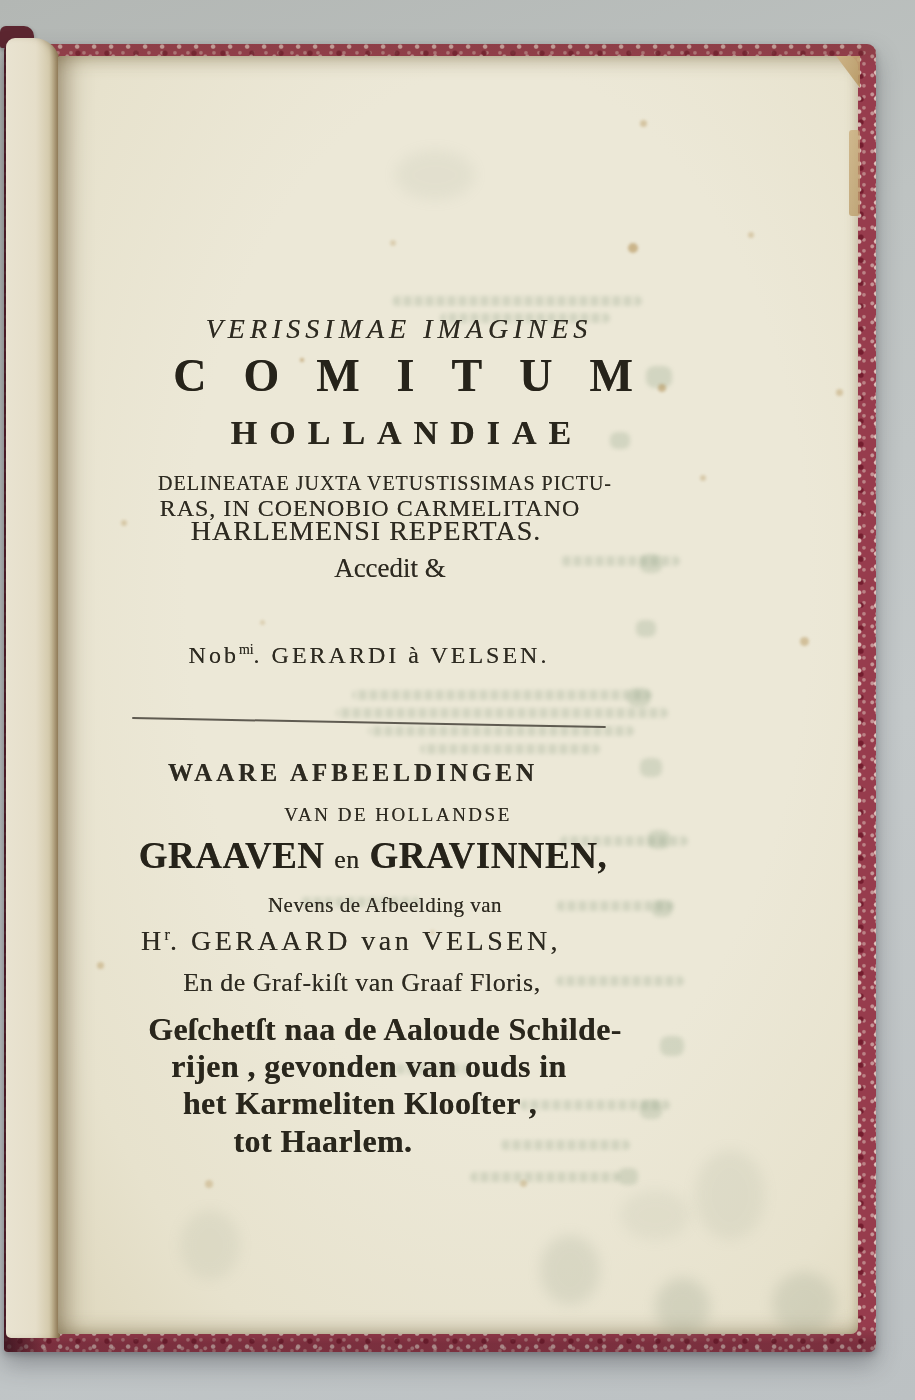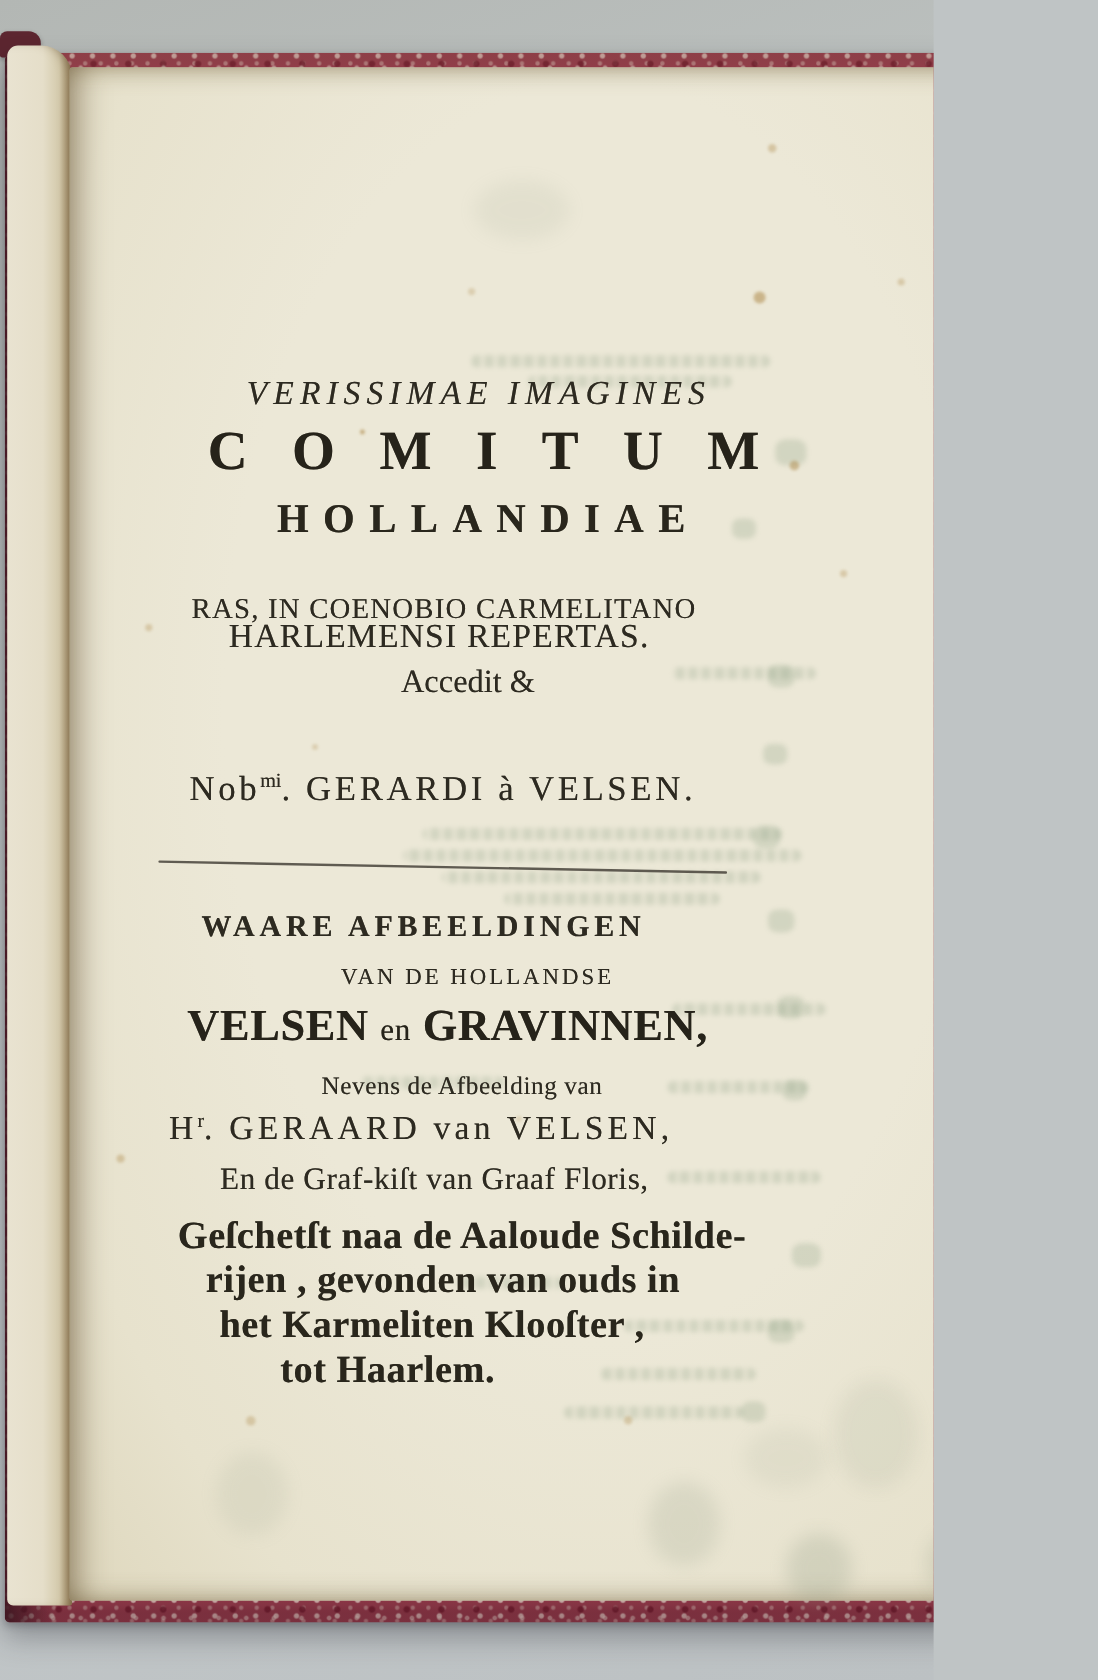--- a/index.html
+++ b/index.html
@@ -1,17 +1,17 @@
 <!DOCTYPE html>
 <html><head>
 <meta charset="utf-8">
 <style>
   html,body{margin:0;padding:0;background:#bfc4c5;}
   .scene{
-    position:relative;width:778px;height:1400px;overflow:hidden;
+    position:relative;width:915px;height:1400px;overflow:hidden;
     background:linear-gradient(160deg,#b3b7b4 0%,#bec3c2 30%,#c4c9ca 60%,#bcc1c3 100%);
     font-family:"Liberation Serif", serif;
   }
   
   .cover{
     position:absolute;left:4px;top:44px;width:872px;height:1308px;
     background-color:#973c4d;
     background-image:
       radial-gradient(circle at 30% 20%, rgba(238,226,214,.78) 0 1.6px, transparent 2.8px),
       radial-gradient(circle at 75% 65%, rgba(238,226,214,.55) 0 1.3px, transparent 2.5px),
@@ -78,21 +78,21 @@
   .t-comitum{top:351px;font-size:46px;font-weight:700;letter-spacing:37px;transform:translateX(18px);color:#26231a;}
   .t-comitum .lsfix{margin-right:-37px;}
   .t-hollandiae{top:415px;font-size:34px;font-weight:700;letter-spacing:12px;transform:translateX(16px);color:#29261c;}
   .t-hollandiae .lsfix{margin-right:-12px;}
   .t-imprint1{top:473px;font-size:20px;letter-spacing:1px;}
   .t-imprint2{top:496px;font-size:24px;letter-spacing:1px;transform:translateX(-15px);}
   .t-imprint3{top:516px;font-size:28px;letter-spacing:1px;transform:translateX(-19px);}
   .t-accedit{top:554px;font-size:27px;transform:translateX(5px);}
   .t-effigies{top:589px;font-size:42px;font-weight:700;letter-spacing:33px;transform:translateX(0);color:#26231a;}
   .t-effigies .lsfix{margin-right:-33px;}
-  .t-gerardi{top:642px;font-size:29px;letter-spacing:3px;transform:translateX(-16px);}
+  .t-gerardi{top:642px;font-size:24px;letter-spacing:3px;transform:translateX(-16px);}
   .rule{
     position:absolute;left:132px;top:717px;width:474px;height:2px;background:#46423a;
     transform:rotate(1.1deg);transform-origin:left center;opacity:.85;border-radius:1px;
   }
   .t-waare{top:759px;font-size:25px;font-weight:700;letter-spacing:4px;transform:translateX(-32px);}
   .t-vandehollandse{top:805px;font-size:19px;letter-spacing:2.5px;transform:translateX(-15px);padding-left:28px;}
   .t-graaven{top:836px;font-size:37px;font-weight:700;letter-spacing:.5px;transform:translateX(-12px);color:#26231a;}
   .t-graaven .small-en{font-size:26px;font-weight:400;}
   .t-nevens{top:894px;font-size:21px;letter-spacing:.5px;}
   .t-geraard{top:926px;font-size:28px;letter-spacing:3.5px;transform:translateX(-34px);}
@@ -173,37 +173,38 @@
   <div class="tl t-halftitle">VERISSIMAE IMAGINES</div>
 
   <div class="tl t-comitum">
     <span class="lsfix">COMITUM</span>
   </div>
 
   <div class="tl t-hollandiae">
     <span class="lsfix">HOLLANDIAE</span>
   </div>
 
+  <div class="tl t-imprint1">DELINEATAE JUXTA VETUSTISSIMAS PICTU-</div>
   <div class="tl t-imprint2">RAS, IN COENOBIO CARMELITANO</div>
   <div class="tl t-imprint3">HARLEMENSI REPERTAS.</div>
 
   <div class="tl t-accedit">Accedit &amp;</div>
 
 
   <div class="tl t-gerardi">
     <span>Nob</span><span class="sup">mi</span><span>. GERARDI à VELSEN.</span>
   </div>
 
   <div class="rule"></div>
 
   <div class="tl t-waare">WAARE AFBEELDINGEN</div>
   <div class="tl t-vandehollandse">VAN DE HOLLANDSE</div>
 
   <div class="tl t-graaven">
-    <span>VELSEN</span>
+    <span>GRAAVEN</span>
     <span class="small-en">en</span>
     <span>GRAVINNEN,</span>
   </div>
 
   <div class="tl t-nevens">Nevens de Afbeelding van</div>
 
   <div class="tl t-geraard">
     <span>H</span><span class="sup">r</span><span>. GERAARD van VELSEN,</span>
   </div>
 

